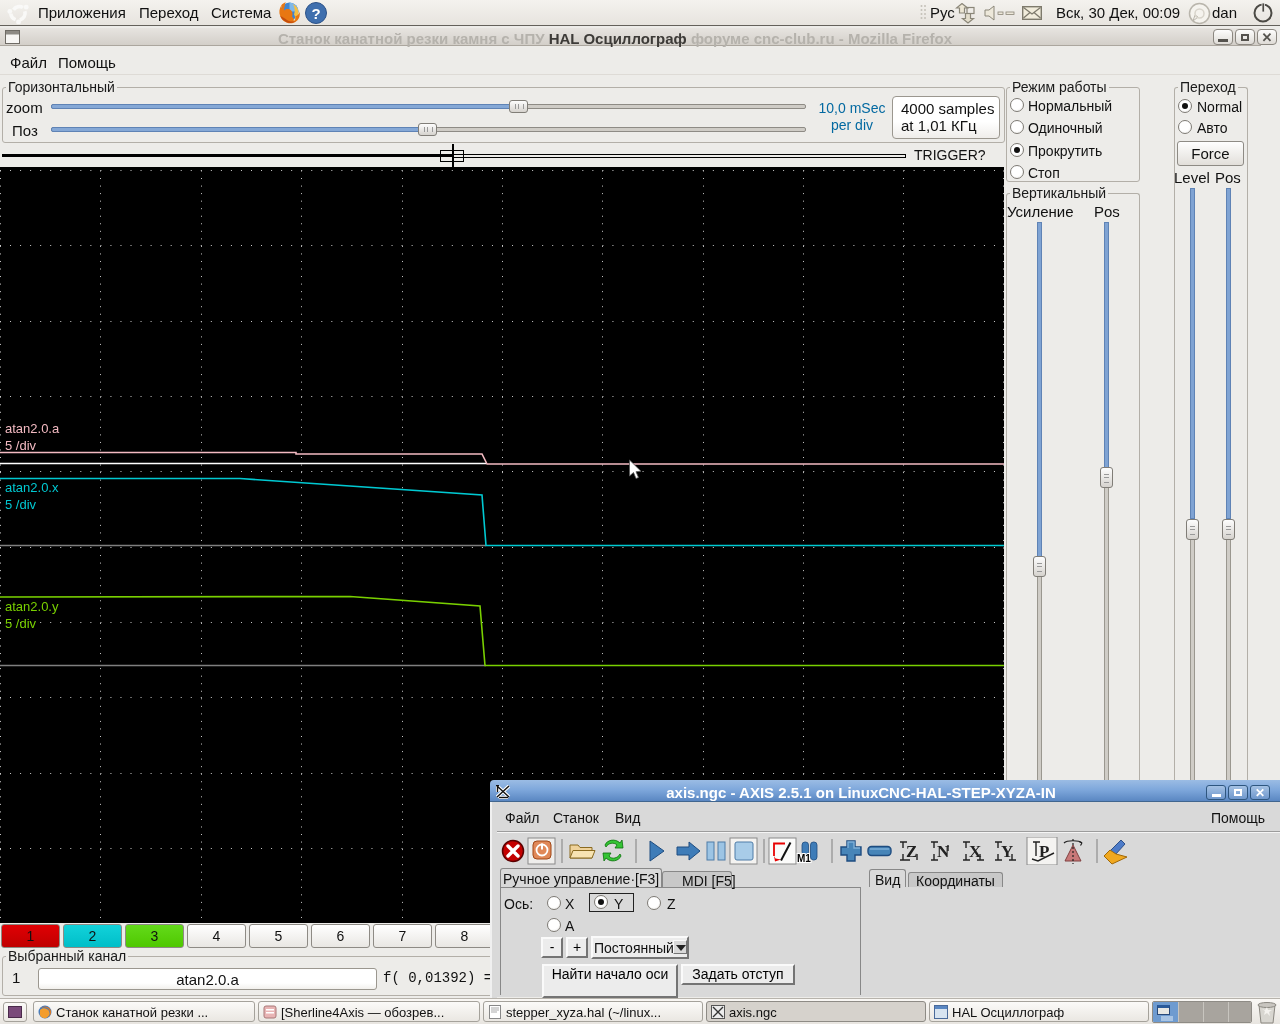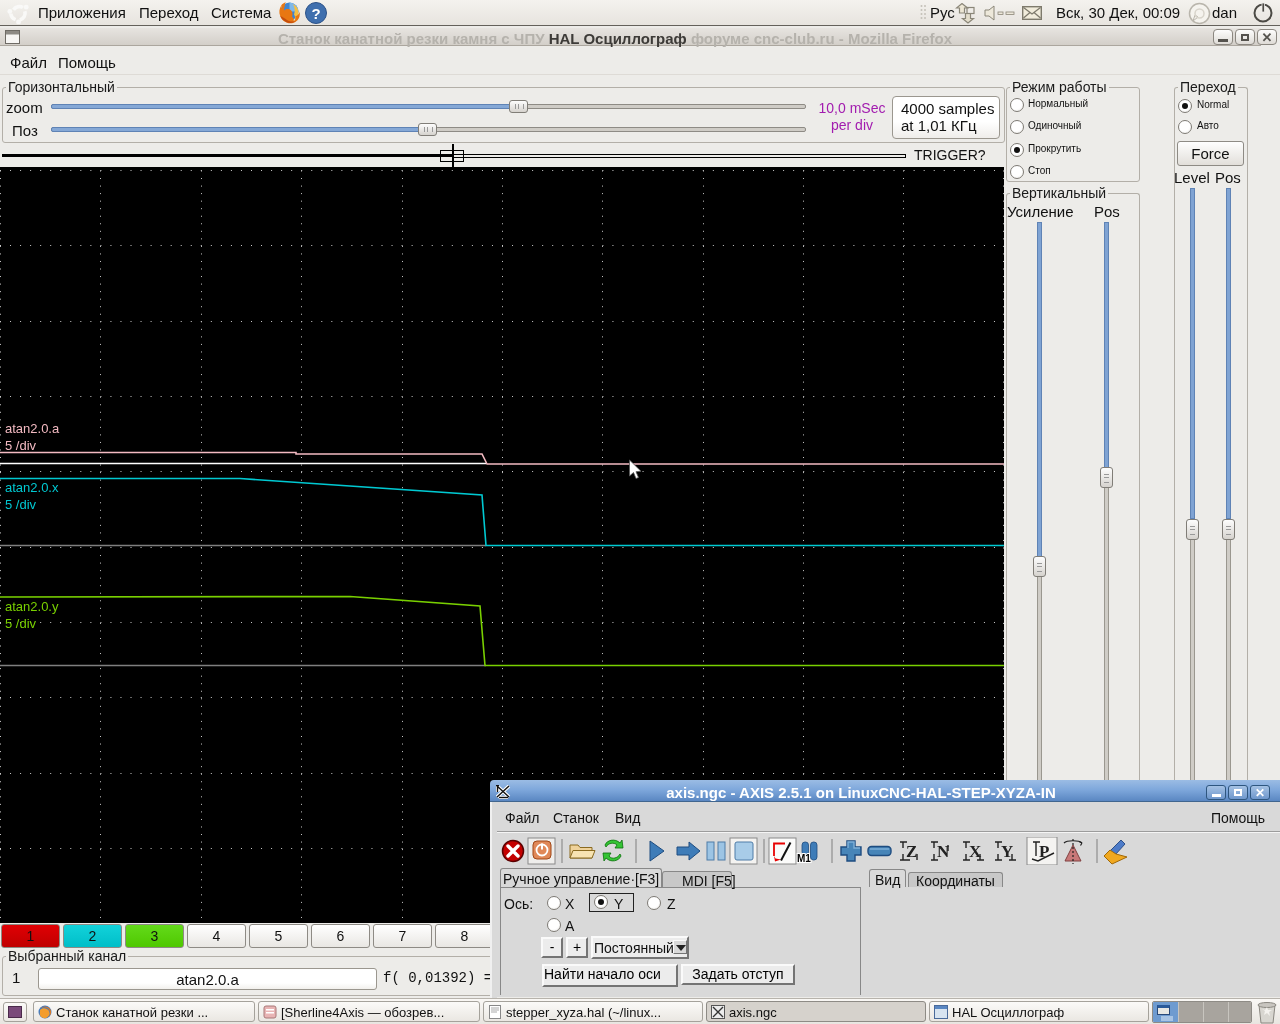--- a/index.html
+++ b/index.html
@@ -23,21 +23,21 @@
 .hhandle i{position:absolute;left:8px;top:3px;width:1px;height:5px;background:#999;}
 
 .vtrack{position:absolute;width:5px;background:#CFCCC6;border-left:1px solid #9A978F;border-right:1px solid #9A978F;}
 .vfill{position:absolute;width:5px;background:#7FA3D3;border:1px solid #5F83B5;}
 .vhandle{position:absolute;width:13px;height:21px;background:linear-gradient(#FDFDFD,#D6D3CE);border:1px solid #807D77;border-radius:3px;}
 .vhandle:after{content:"";position:absolute;left:3px;top:6px;width:5px;height:7px;border-top:1px solid #999;border-bottom:1px solid #999;}
 .vhandle i{position:absolute;left:3px;top:9px;width:5px;height:1px;background:#999;}
 
 .radio{position:absolute;width:14px;height:14px;border-radius:50%;background:radial-gradient(circle at 40% 35%,#FFFFFF 55%,#E8E6E2);border:1px solid #7E7B75;}
 .radio.sel:after{content:"";position:absolute;left:3px;top:3px;width:6px;height:6px;border-radius:50%;background:#111;}
-.rlabel{position:absolute;font-size:10px;color:#111;}
+.rlabel{position:absolute;font-size:14px;color:#111;}
 .t14{position:absolute;font-size:14px;color:#111;}
 .t15{position:absolute;font-size:15px;color:#111;}
 .mono{font-family:"Liberation Mono",monospace;}
 
 #scope{left:0;top:167px;width:1004px;height:756px;background:#000;}
 .chlabel{position:absolute;font-size:13px;line-height:17px;}
 
 .chbtn{position:absolute;top:924px;width:59px;height:24px;border:1px solid #8E8B85;border-radius:3px;font-size:14px;color:#111;text-align:center;line-height:22px;}
 .chbtn.plain{background:linear-gradient(#FFFFFF,#E9E7E3);}
 
@@ -154,21 +154,21 @@
 <div class="abs hfill" style="left:51px;top:104px;width:467px;"></div>
 <div class="abs hhandle" style="left:509px;top:100px;">
       <i></i>
     </div>
 <div class="abs t15" style="left:12px;top:122px;">Поз</div>
 <div class="abs htrack" style="left:51px;top:127px;width:755px;"></div>
 <div class="abs hfill" style="left:51px;top:127px;width:376px;"></div>
 <div class="abs hhandle" style="left:418px;top:123px;">
       <i></i>
     </div>
-<div class="abs" style="left:810px;top:100px;width:84px;text-align:center;font-size:14px;color:#a21caf;line-height:17px;">10,0 mSec<br>per div</div>
+<div class="abs" style="left:810px;top:100px;width:84px;text-align:center;font-size:14px;color:#0369a1;line-height:17px;">10,0 mSec<br>per div</div>
 <div class="abs" style="left:892px;top:96px;width:108px;height:43px;background:linear-gradient(#FFFFFF 60%,#EFEDEA);border:1px solid #9B978F;border-radius:4px;">
   <div class="abs t15" style="left:8px;top:3px;">4000 samples</div>
   <div class="abs t15" style="left:8px;top:20px;">at 1,01 КГц</div>
 </div>
 
 <div class="abs" style="left:2px;top:154px;width:450px;height:3px;background:#000;"></div>
 <div class="abs" style="left:452px;top:153.5px;width:454px;height:4.5px;border-top:1px solid #000;border-bottom:1px solid #000;border-right:1px solid #000;"></div>
 <div class="abs" style="left:440px;top:149.5px;width:24px;height:12px;border:1.5px solid #000;"></div>
 <div class="abs" style="left:452px;top:144px;width:1.5px;height:23px;background:#000;"></div>
 <div class="abs t14" style="left:914px;top:147px;">TRIGGER?</div>
@@ -393,21 +393,21 @@
   <div class="abs t14" style="left:170px;top:113px;z-index:3;">Z</div>
   <div class="abs radio" style="left:50px;top:135px;z-index:3;"></div>
   <div class="abs t14" style="left:68px;top:135px;z-index:3;">A</div>
   <div class="abs tkraised" style="left:44px;top:154px;width:22px;height:21px;z-index:3;text-align:center;font-size:14px;line-height:16px;">-</div>
   <div class="abs tkraised" style="left:69px;top:154px;width:22px;height:21px;z-index:3;text-align:center;font-size:14px;line-height:16px;">+</div>
   <div class="abs tkraised" style="left:94px;top:153px;width:98px;height:23px;z-index:3;"></div>
   <div class="abs t14" style="left:97px;top:157px;z-index:4;">Постоянный</div>
   <div class="abs" style="left:176px;top:157px;width:14px;height:14px;background:#D9D9D9;border-top:1px solid #FAFAFA;border-left:1px solid #FAFAFA;border-right:1px solid #747474;border-bottom:1px solid #747474;z-index:4;">
         <div style="position:absolute;left:2px;top:4px;width:0;height:0;border-left:5px solid transparent;border-right:5px solid transparent;border-top:6px solid #222;"></div>
       </div>
-  <div class="abs tkraised" style="left:45px;top:181px;width:136px;height:23px;z-index:3;text-align:left;font-size:14px;line-height:16px;">Найти начало оси</div>
+  <div class="abs tkraised" style="left:45px;top:181px;width:136px;height:34px;z-index:3;text-align:center;font-size:14px;line-height:16px;">Найти начало оси</div>
   <div class="abs tkraised" style="left:184px;top:181px;width:114px;height:21px;z-index:3;text-align:center;font-size:14px;line-height:16px;">Задать отступ</div>
 
   <div class="abs tab" style="left:372px;top:86px;width:37px;height:18px;background:#D9D9D9;z-index:2;"></div>
   <div class="abs t14" style="left:378px;top:89px;z-index:3;">Вид</div>
   <div class="abs tab" style="left:411px;top:89px;width:95px;height:15px;background:#C8C8C8;"></div>
   <div class="abs t14" style="left:419px;top:90px;z-index:3;">Координаты</div>
 </div>
 
 <div class="abs" id="taskbar">
   <div class="abs" style="left:3px;top:3px;width:24px;height:20px;border:1px solid #A5A29B;border-radius:3px;background:linear-gradient(#FBFAF8,#EAE7E2);">

